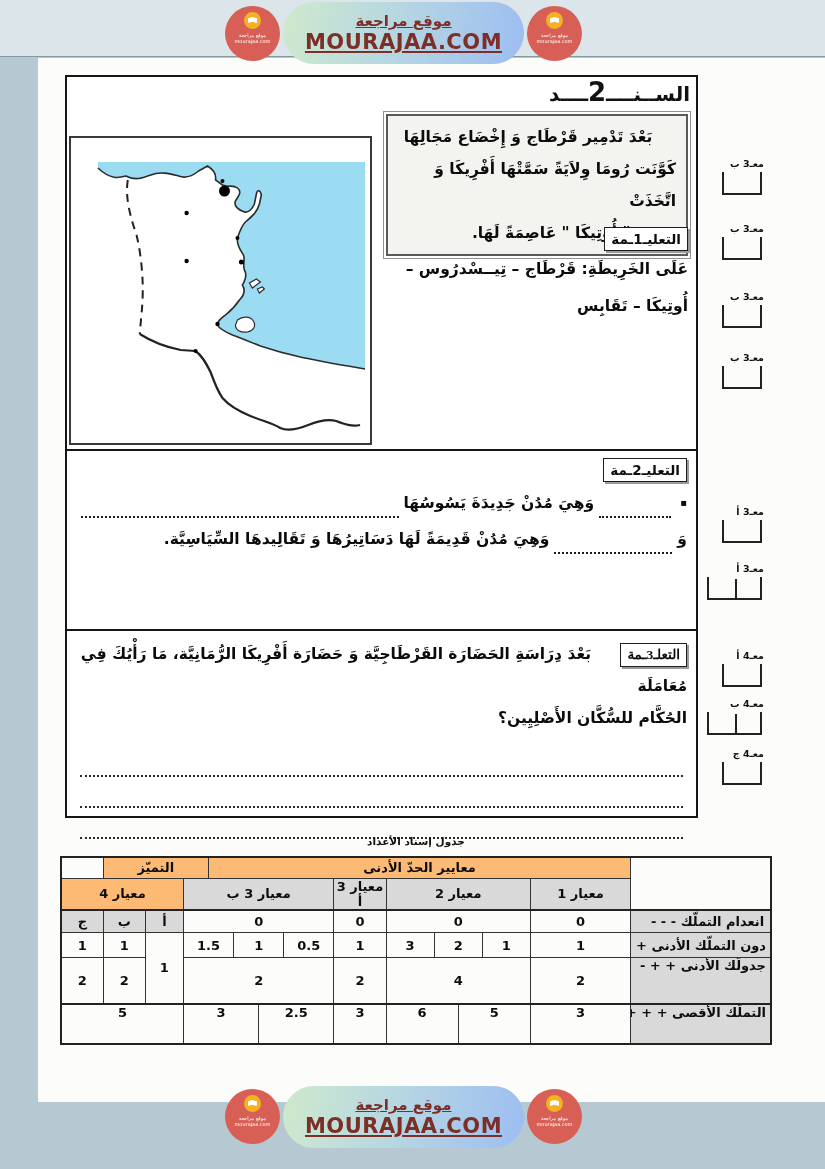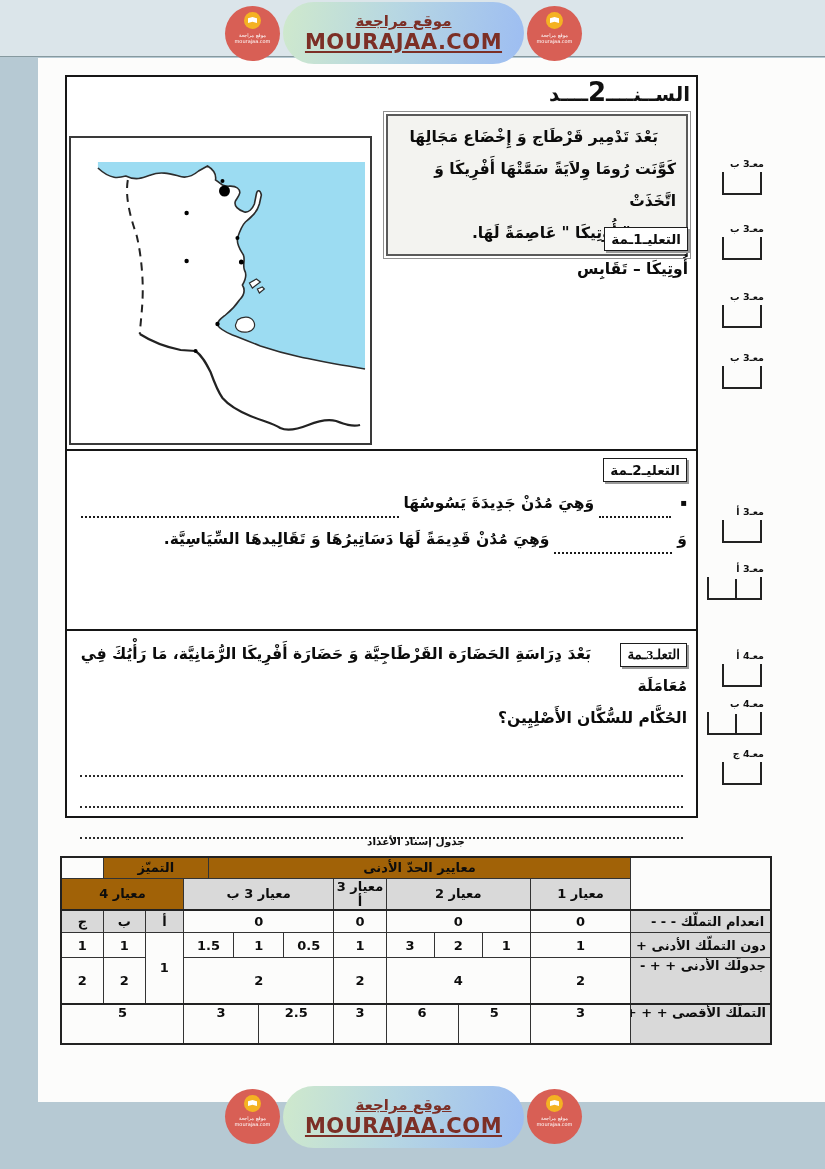--- a/index.html
+++ b/index.html
@@ -24,21 +24,21 @@
   
   .sheet { position:absolute; left:38px; top:58px; width:809px; height:1044px; background:#fcfcfb; }
 
   .content-box { position:absolute; left:27px; top:17px; width:633px; height:743px; border:2px solid #161616; background:#fff; }
   .doc-title { position:absolute; top:0; right:6px; font-weight:800; font-size:20px; color:#111; direction:rtl; }
   .doc-title .num { font-size:26px; }
 
   .stmt-box { position:absolute; top:37px; right:8px; width:302px; padding:5px 10px; direction:rtl; text-align:right;
               border:2px solid #5a5a5a; outline:1px solid #909090; outline-offset:2px; background:#f3f3f0;
               font-size:15.5px; font-weight:700; line-height:32px; color:#0c0c0c; }
-  .stmt-box .l1 { padding-right:18px; display:block; }
+  .stmt-box .l1 { padding-right:18px; display:block;text-align:center; }
 
   .label-box { display:inline-block; border:1.5px solid #1d1d1d; box-shadow:2px 2px 0 #9a9a9a; background:#fff;
                padding:1px 6px; font-size:13.5px; font-weight:700; line-height:20px; vertical-align:middle; }
 
   .instr1 { position:absolute; top:150px; right:8px; width:318px; direction:rtl; text-align:right;
             font-size:15.5px; font-weight:700; line-height:37px; color:#0c0c0c; }
   .instr1 .row1 { display:flex; align-items:center; gap:8px; }
 
   .map-box { position:absolute; left:2px; top:59px; width:303px; height:309px; border:2px solid #3a3a3a; background:#fff; }
   .map-box svg { width:100%; height:100%; display:block; }
@@ -62,21 +62,21 @@
   .mark-box { display:block; width:40px; height:23px; border:2px solid #222; border-top:none; margin-right:2px; position:relative; }
   .mark-box.double { width:55px; }
   .mark-box.double::after { content:""; position:absolute; left:50%; top:2px; bottom:0; border-left:2px solid #222; }
 
   .tbl-caption { position:absolute; top:777px; left:278px; width:200px; text-align:center;
                  font-size:10.5px; font-weight:700; color:#111; }
 
   table.score { position:absolute; left:22px; top:798px; width:712px; border-collapse:collapse; direction:rtl;
                 font-weight:700; color:#0d0d0d; border:2px solid #222; table-layout:fixed; }
   table.score td { border:1px solid #333; text-align:center; vertical-align:middle; font-size:13px; overflow:hidden; }
-  td.hd { font-size:10.5px; background:#a16207; }
+  td.hd { font-size:10.5px; background:#fdba74; }
   td.g  { background:#d9d9d9; }
   td.lbl { font-size:10px; text-align:right; padding-left:18px; padding-right:4px; background:#d9d9d9; white-space:nowrap; }
   tr.t-r1 td { height:21px; } tr.t-r2 td { height:21px; } tr.t-r3 td { height:23px; border-top:2px solid #222; }
   tr.t-r4 td { height:25px; } tr.t-r5 td { height:46px; } tr.t-r6 td { height:40px; border-top:2px solid #222; }
 </style>
 </head>
 <body>
 
 <div class="canvas">
   <div class="top-strip"></div>
@@ -107,20 +107,21 @@
       <div class="stmt-box">
         <span class="l1">بَعْدَ تَدْمِير قَرْطَاج وَ إِخْضَاع مَجَالِهَا</span>
         <span>كَوَّنَت رُومَا وِلاَيَةً سَمَّتْهَا أَفْرِيكَا وَ اتَّخَذَتْ</span><br>
         <span>مَدِينَة " أُوتِيكَا "  عَاصِمَةً لَهَا.</span>
       </div>
 
       <div class="instr1">
         <div class="row1">
           <span class="label-box">التعليـ1ـمة</span>
         </div>
+        <div>عَلَى الخَرِيطَةِ: قَرْطَاج – تِيــسْدرُوس –</div>
         <div>أُوتِيكَا – تَقَابِس</div>
       </div>
 
       <div class="map-box">
         <svg viewBox="0 0 300 305" preserveAspectRatio="none">
           <path stroke="none" d="M27,24 L295,24 L295,231 L278,228 C262,226 245,222 230,219 C216,216 202,212 190,208 C180,204 170,200 162,197 C155,194 149,191 147,187 C147,183 150,181 155,177 C160,173 165,168 169,162 C174,157 175,152 172,147 C175,142 177,137 174,132 C172,127 175,122 173,117 C170,112 166,107 167,100 C169,94 171,88 175,84 C181,79 187,74 189,66 L191,57 C190,52 187,51 186,56 L184,66 C182,71 178,75 174,74 C168,72 163,68 165,63 C168,58 172,54 167,50 C162,46 157,50 152,47 L145,42 C146,36 142,31 137,28 L128,33 C122,38 116,41 108,38 C100,36 90,33 80,37 C72,40 65,43 55,38 C48,40 40,42 27,30 Z" fill="#9cdcf2"></path>
           <path fill="none" stroke="#2c2c2c" stroke-width="1.6" d="M295,231 L278,228 C262,226 245,222 230,219 C216,216 202,212 190,208 C180,204 170,200 162,197 C155,194 149,191 147,187 C147,183 150,181 155,177 C160,173 165,168 169,162 C174,157 175,152 172,147 C175,142 177,137 174,132 C172,127 175,122 173,117 C170,112 166,107 167,100 C169,94 171,88 175,84 C181,79 187,74 189,66 L191,57 C190,52 187,51 186,56 L184,66 C182,71 178,75 174,74 C168,72 163,68 165,63 C168,58 172,54 167,50 C162,46 157,50 152,47 L145,42 C146,36 142,31 137,28 L128,33 C122,38 116,41 108,38 C100,36 90,33 80,37 C72,40 65,43 55,38 C48,40 40,42 27,30"></path>
           <path fill="#fff" stroke="#2c2c2c" stroke-width="1.2" d="M179,145 l7,-4 4,3 -8,6 z M187,151 l5,-2 2,2 -5,4 z"></path>
           <path fill="#fff" stroke="#2c2c2c" stroke-width="1.2" d="M167,182 c5,-4 13,-4 16,1 c3,5 0,10 -6,11 c-7,1 -12,-2 -12,-7 z"></path>
           <path fill="none" stroke="#222" stroke-width="2" stroke-dasharray="8,6" d="M57,42 C54,60 60,80 66,98 C70,115 72,135 72,152 C72,168 70,182 69,196"></path>

